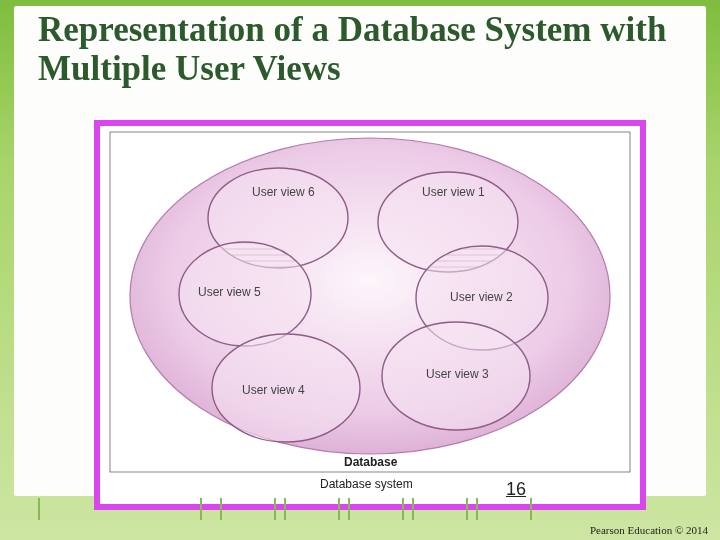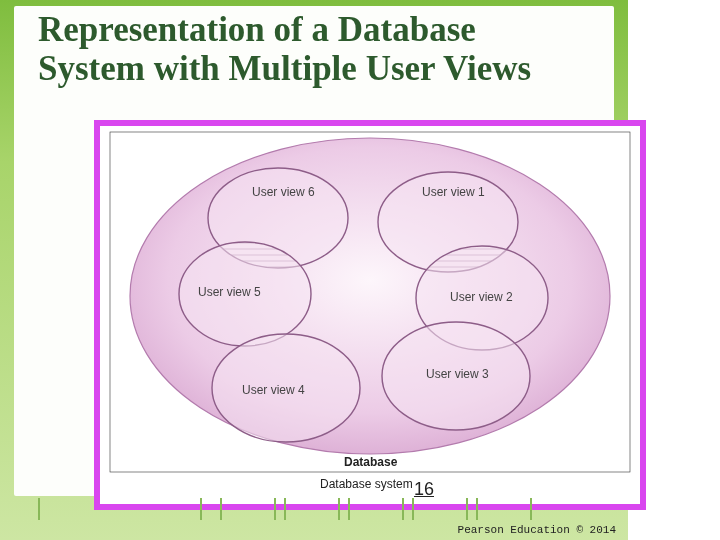--- a/index.html
+++ b/index.html
@@ -1,24 +1,24 @@
 <!DOCTYPE html>
 <html><head>
 <meta charset="utf-8">
 <style>
   html,body{margin:0;padding:0;width:720px;height:540px;overflow:hidden;font-family:Georgia,'Times New Roman',serif}
-  .slide{position:relative;width:628px;height:540px;background:linear-gradient(180deg,#7fbd3e 0%,#a8d46a 30%,#cde6a3 100%)}
+  .slide{position:relative;width:720px;height:540px;background:linear-gradient(180deg,#7fbd3e 0%,#a8d46a 30%,#cde6a3 100%)}
   .content{position:absolute;top:6px;left:14px;right:14px;bottom:44px;background:#fdfefb;border-radius:2px}
   .title{position:absolute;top:4px;left:24px;right:24px;font-family:'Times New Roman',Times,serif;font-weight:bold;font-size:35px;line-height:1.12;color:#2d5a2d}
   .diagram-box{position:absolute;top:114px;left:80px;width:540px;height:378px;background:#fff;border:6px solid #d946ef}
   .diagram-svg{display:block;width:100%;height:100%}
   .pg{position:absolute;right:194px;bottom:40px;font-family:Arial,sans-serif;font-size:18px;color:#222;text-decoration:underline}
   .bottom-bars{position:absolute;left:0;right:0;bottom:20px;height:22px}
   .bottom-bars div{position:absolute;bottom:0;height:22px;border-left:2px solid #88b858;border-right:2px solid #88b858}
-  .footer{position:absolute;right:12px;bottom:4px;font-family:Liberation Mono, monospace;font-size:11px;color:#222}
+  .footer{position:absolute;right:12px;bottom:4px;font-family:Liberation Serif, serif;font-size:11px;color:#222}
   .vlabel{font-family:Arial,sans-serif;font-size:12px;fill:#444}
   .caplabel{font-family:Arial,sans-serif;font-size:12px;font-weight:bold;fill:#222}
 </style>
 </head>
 <body>
 
 <div class="slide">
   <div class="content">
     <div class="title">Representation of a Database System with Multiple User Views</div>
 

